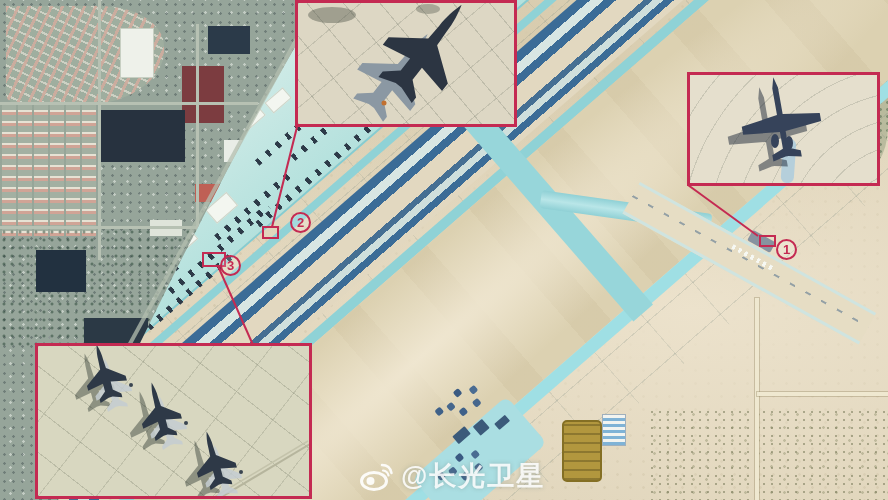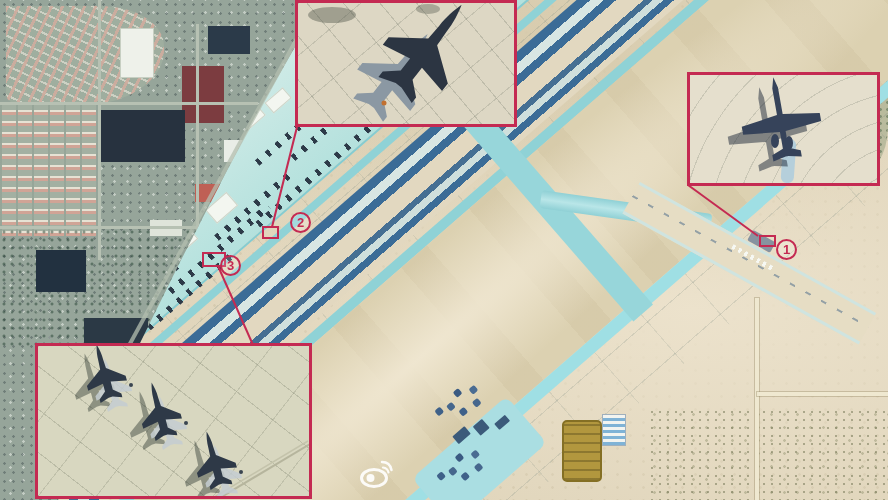--- a/index.html
+++ b/index.html
@@ -246,15 +246,16 @@
   <div class="marker" style="left:290px;top:212px;">2</div>
   <div class="marker" style="left:220px;top:255px;">3</div>
 
   <div class="watermark">
     <svg width="34" height="30" viewBox="0 0 34 30">
       <ellipse cx="14" cy="20" rx="12.5" ry="8.5" fill="none" stroke="rgba(255,255,255,0.9)" stroke-width="3"></ellipse>
       <circle cx="10.5" cy="20" r="4" fill="rgba(255,255,255,0.9)"></circle>
       <path d="M22,4 q8,0 9.5,8" fill="none" stroke="rgba(255,255,255,0.9)" stroke-width="2.5" stroke-linecap="round"></path>
       <path d="M23,9.5 q4.5,0.5 5.5,5" fill="none" stroke="rgba(255,255,255,0.9)" stroke-width="2.2" stroke-linecap="round"></path>
     </svg>
+    <span>@长光卫星</span>
   </div>
 
 </div>
 
 </body></html>

